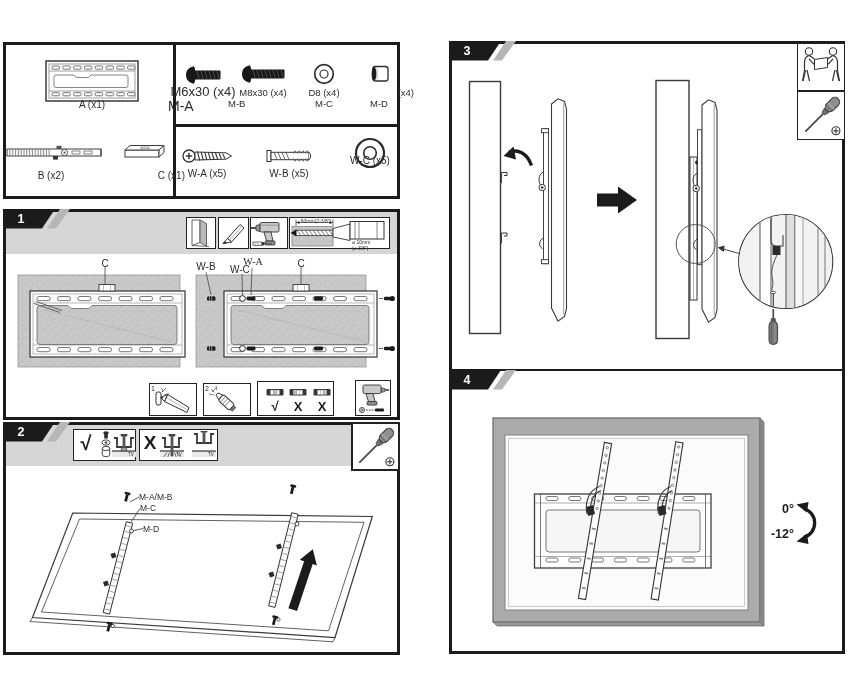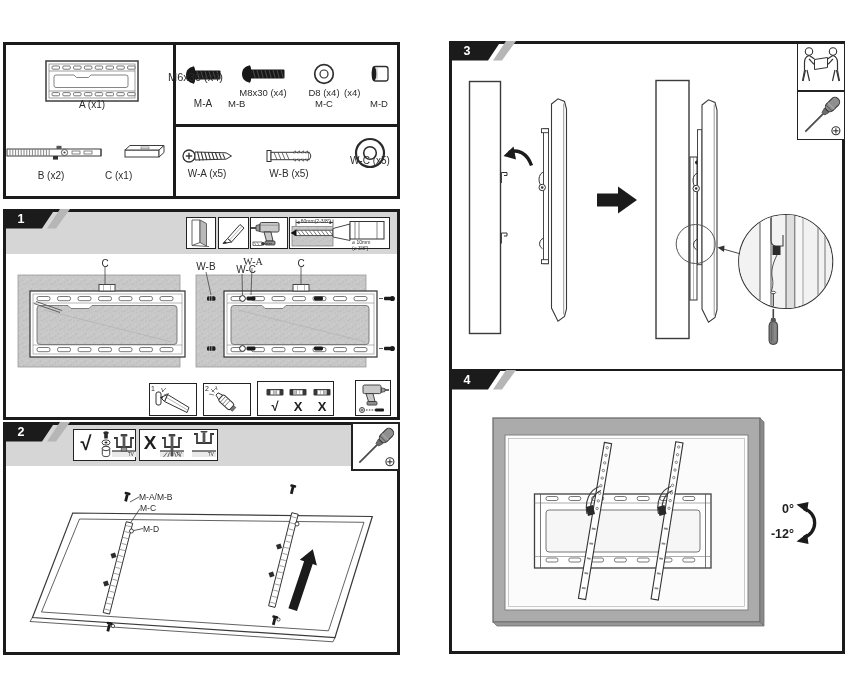--- a/index.html
+++ b/index.html
@@ -86,34 +86,34 @@
 <rect x="78" y="8" width="8" height="3" fill="#fff" stroke="#555" stroke-width="0.7"></rect>
 <line x1="95" y1="6" x2="95" y2="13" stroke="#3c3c3c" stroke-width="1"></line>
 </svg>
 <span class="lbl" style="left:5.0px;top:126.0px;width:80.0px;font-size:10px;text-align:center;">B (x2)</span>
 <svg class="draw" style="left:116.0px;top:98.0px;width:46.0px;height:18.0px;" width="46" height="18" viewBox="0 0 46 18">
 <rect x="3" y="7" width="34" height="7" fill="#fff" stroke="#3c3c3c" stroke-width="1"></rect>
 <polygon points="3,7 8,2.5 42,2.5 37,7" fill="#fff" stroke="#3c3c3c" stroke-width="1"></polygon>
 <polygon points="37,7 42,2.5 42,9.5 37,14" fill="#fff" stroke="#3c3c3c" stroke-width="1"></polygon>
 <rect x="19" y="4" width="8" height="1.8" fill="#fff" stroke="#666" stroke-width="0.6"></rect>
 </svg>
-<span class="lbl" style="left:99.0px;top:126.0px;width:80.0px;font-size:10px;text-align:left;">C (x1)</span>
+<span class="lbl" style="left:99.0px;top:126.0px;width:80.0px;font-size:10px;text-align:right;">C (x1)</span>
 <svg class="draw" style="left:178.0px;top:17.0px;width:42.0px;height:26.0px;" width="42" height="26" viewBox="0 0 42 26">
 <path d="M9.5,4.5 C4.5,5.5 2,8.5 2,13 C2,17.5 4.5,20.5 9.5,21.5 Z" fill="#181818"></path>
 <ellipse cx="9.5" cy="13" rx="2" ry="8.7" fill="#181818"></ellipse>
 <rect x="10.5" y="8.6" width="26" height="8.8" rx="1" fill="#181818"></rect>
 <line x1="13" y1="9.2" x2="15.2" y2="16.8" stroke="#5a5a5a" stroke-width="0.8"></line>
         <line x1="17" y1="9.2" x2="19.2" y2="16.8" stroke="#5a5a5a" stroke-width="0.8"></line>
         <line x1="21" y1="9.2" x2="23.2" y2="16.8" stroke="#5a5a5a" stroke-width="0.8"></line>
         <line x1="25" y1="9.2" x2="27.2" y2="16.8" stroke="#5a5a5a" stroke-width="0.8"></line>
         <line x1="29" y1="9.2" x2="31.2" y2="16.8" stroke="#5a5a5a" stroke-width="0.8"></line>
         <line x1="33" y1="9.2" x2="35.2" y2="16.8" stroke="#5a5a5a" stroke-width="0.8"></line>
       </svg>
-<span class="lbl" style="left:162.0px;top:27px;width:70.0px;font-size:11px;text-align:left;">M6x30 (x4)</span>
-<span class="lbl" style="left:162.0px;top:54.0px;width:70.0px;font-size:10px;text-align:center;">M-A</span>
+<span class="lbl" style="left:162.0px;top:40px;width:70.0px;font-size:13px;text-align:center;">M6x30 (x4)</span>
+<span class="lbl" style="left:162.0px;top:54.0px;width:70.0px;font-size:14px;text-align:left;">M-A</span>
 <svg class="draw" style="left:234.0px;top:16.0px;width:50.0px;height:26.0px;" width="50" height="26" viewBox="0 0 50 26">
 <path d="M9.5,4.5 C4.5,5.5 2,8.5 2,13 C2,17.5 4.5,20.5 9.5,21.5 Z" fill="#181818"></path>
 <ellipse cx="9.5" cy="13" rx="2" ry="8.7" fill="#181818"></ellipse>
 <rect x="10.5" y="8.6" width="34" height="8.8" rx="1" fill="#181818"></rect>
 <line x1="13" y1="9.2" x2="15.2" y2="16.8" stroke="#5a5a5a" stroke-width="0.8"></line>
         <line x1="17" y1="9.2" x2="19.2" y2="16.8" stroke="#5a5a5a" stroke-width="0.8"></line>
         <line x1="21" y1="9.2" x2="23.2" y2="16.8" stroke="#5a5a5a" stroke-width="0.8"></line>
         <line x1="25" y1="9.2" x2="27.2" y2="16.8" stroke="#5a5a5a" stroke-width="0.8"></line>
         <line x1="29" y1="9.2" x2="31.2" y2="16.8" stroke="#5a5a5a" stroke-width="0.8"></line>
         <line x1="33" y1="9.2" x2="35.2" y2="16.8" stroke="#5a5a5a" stroke-width="0.8"></line>
@@ -126,21 +126,21 @@
 <circle cx="13" cy="12" r="9.3" fill="#fff" stroke="#2f2f2f" stroke-width="1.7"></circle>
 <circle cx="13" cy="12" r="4" fill="#fff" stroke="#2f2f2f" stroke-width="1.2"></circle>
 </svg>
 <span class="lbl" style="left:283.0px;top:43.0px;width:70.0px;font-size:9.5px;text-align:center;">D8 (x4)</span>
 <span class="lbl" style="left:283.0px;top:54.0px;width:70.0px;font-size:9.5px;text-align:center;">M-C</span>
 <svg class="draw" style="left:361.0px;top:18.0px;width:26.0px;height:22.0px;" width="26" height="22" viewBox="0 0 26 22">
 <rect x="6" y="3.5" width="15" height="14.5" rx="2.5" fill="#fff" stroke="#2f2f2f" stroke-width="1.3"></rect>
 <ellipse cx="7" cy="10.75" rx="2.4" ry="7.2" fill="#1d1d1d"></ellipse>
 <line x1="10" y1="5" x2="10" y2="16.5" stroke="#888" stroke-width="0.6"></line>
 </svg>
-<span class="lbl" style="left:338.0px;top:43.0px;width:70.0px;font-size:9.5px;text-align:left;">(x4)</span>
+<span class="lbl" style="left:338.0px;top:43.0px;width:70.0px;font-size:9.5px;text-align:right;">(x4)</span>
 <span class="lbl" style="left:338.0px;top:54.0px;width:70.0px;font-size:9.5px;text-align:center;">M-D</span>
 <svg class="draw" style="left:176.0px;top:99.0px;width:52.0px;height:24.0px;" width="52" height="24" viewBox="0 0 52 24">
 <circle cx="7" cy="12" r="6" fill="#fff" stroke="#333" stroke-width="1.3"></circle>
 <line x1="3.8" y1="12" x2="10.2" y2="12" stroke="#333" stroke-width="1.4"></line>
 <line x1="7" y1="8.8" x2="7" y2="15.2" stroke="#333" stroke-width="1.4"></line>
 <polygon points="13,8 44,8.8 49.5,12 44,15.2 13,16" fill="#fff" stroke="#333" stroke-width="1"></polygon>
 <line x1="15.5" y1="7.6" x2="17.7" y2="16.6" stroke="#333" stroke-width="1.1"></line>
         <line x1="19.1" y1="7.9" x2="21.3" y2="16.3" stroke="#333" stroke-width="1.1"></line>
         <line x1="22.7" y1="8.2" x2="24.9" y2="16.0" stroke="#333" stroke-width="1.1"></line>
         <line x1="26.3" y1="8.4" x2="28.5" y2="15.8" stroke="#333" stroke-width="1.1"></line>
@@ -308,21 +308,21 @@
         <circle cx="200.3" cy="38.5" r="2.6" fill="#1b1b1b"></circle>
         <line x1="187" y1="38.5" x2="191" y2="38.5" stroke="#333" stroke-width="0.8"></line>
 <rect x="192" y="86.7" width="7" height="3.6" rx="1" fill="#1b1b1b"></rect>
         <circle cx="200.3" cy="88.5" r="2.6" fill="#1b1b1b"></circle>
         <line x1="187" y1="88.5" x2="191" y2="88.5" stroke="#333" stroke-width="0.8"></line>
 <line x1="14" y1="12" x2="19" y2="35" stroke="#333" stroke-width="0.7"></line>
 <line x1="50" y1="14" x2="50.5" y2="35" stroke="#333" stroke-width="0.7"></line>
 <line x1="60" y1="8" x2="59" y2="35" stroke="#333" stroke-width="0.7"></line>
 </svg>
 <span class="lbl" style="left:188.0px;top:50.0px;width:24.0px;font-size:10px;text-align:center;">W-B</span>
-<span class="lbl" style="left:224.0px;top:53.0px;width:26.0px;font-size:10px;text-align:right;">W-C</span>
+<span class="lbl" style="left:224.0px;top:53.0px;width:26.0px;font-size:10px;text-align:left;">W-C</span>
 <span class="lbl" style="left:234.0px;top:44.5px;width:26.0px;font-size:10px;text-align:center;font-family:Liberation Serif, serif;">W-A</span>
 <span class="lbl" style="left:287.0px;top:47.0px;width:16.0px;font-size:10px;text-align:center;">C</span>
 <div class="ibox" style="left:143.0px;top:171.0px;width:48.0px;height:33.0px;"></div>
 <div class="ibox" style="left:197.0px;top:171.0px;width:48.0px;height:33.0px;"></div>
 <div class="ibox" style="left:251.0px;top:169.0px;width:77.0px;height:35.0px;"></div>
 <div class="ibox" style="left:349.0px;top:168.0px;width:36.0px;height:36.0px;"></div>
 <span class="lbl" style="left:145.0px;top:173.0px;width:10.0px;font-size:7px;text-align:left;">1</span>
 <span class="lbl" style="left:199.0px;top:173.0px;width:10.0px;font-size:7px;text-align:left;">2</span>
 <svg class="draw" style="left:143.0px;top:171.0px;width:48.0px;height:33.0px;" width="48" height="33" viewBox="0 0 48 33">
 <rect x="7" y="9" width="5" height="13" rx="2" fill="#fff" stroke="#333" stroke-width="1"></rect>

